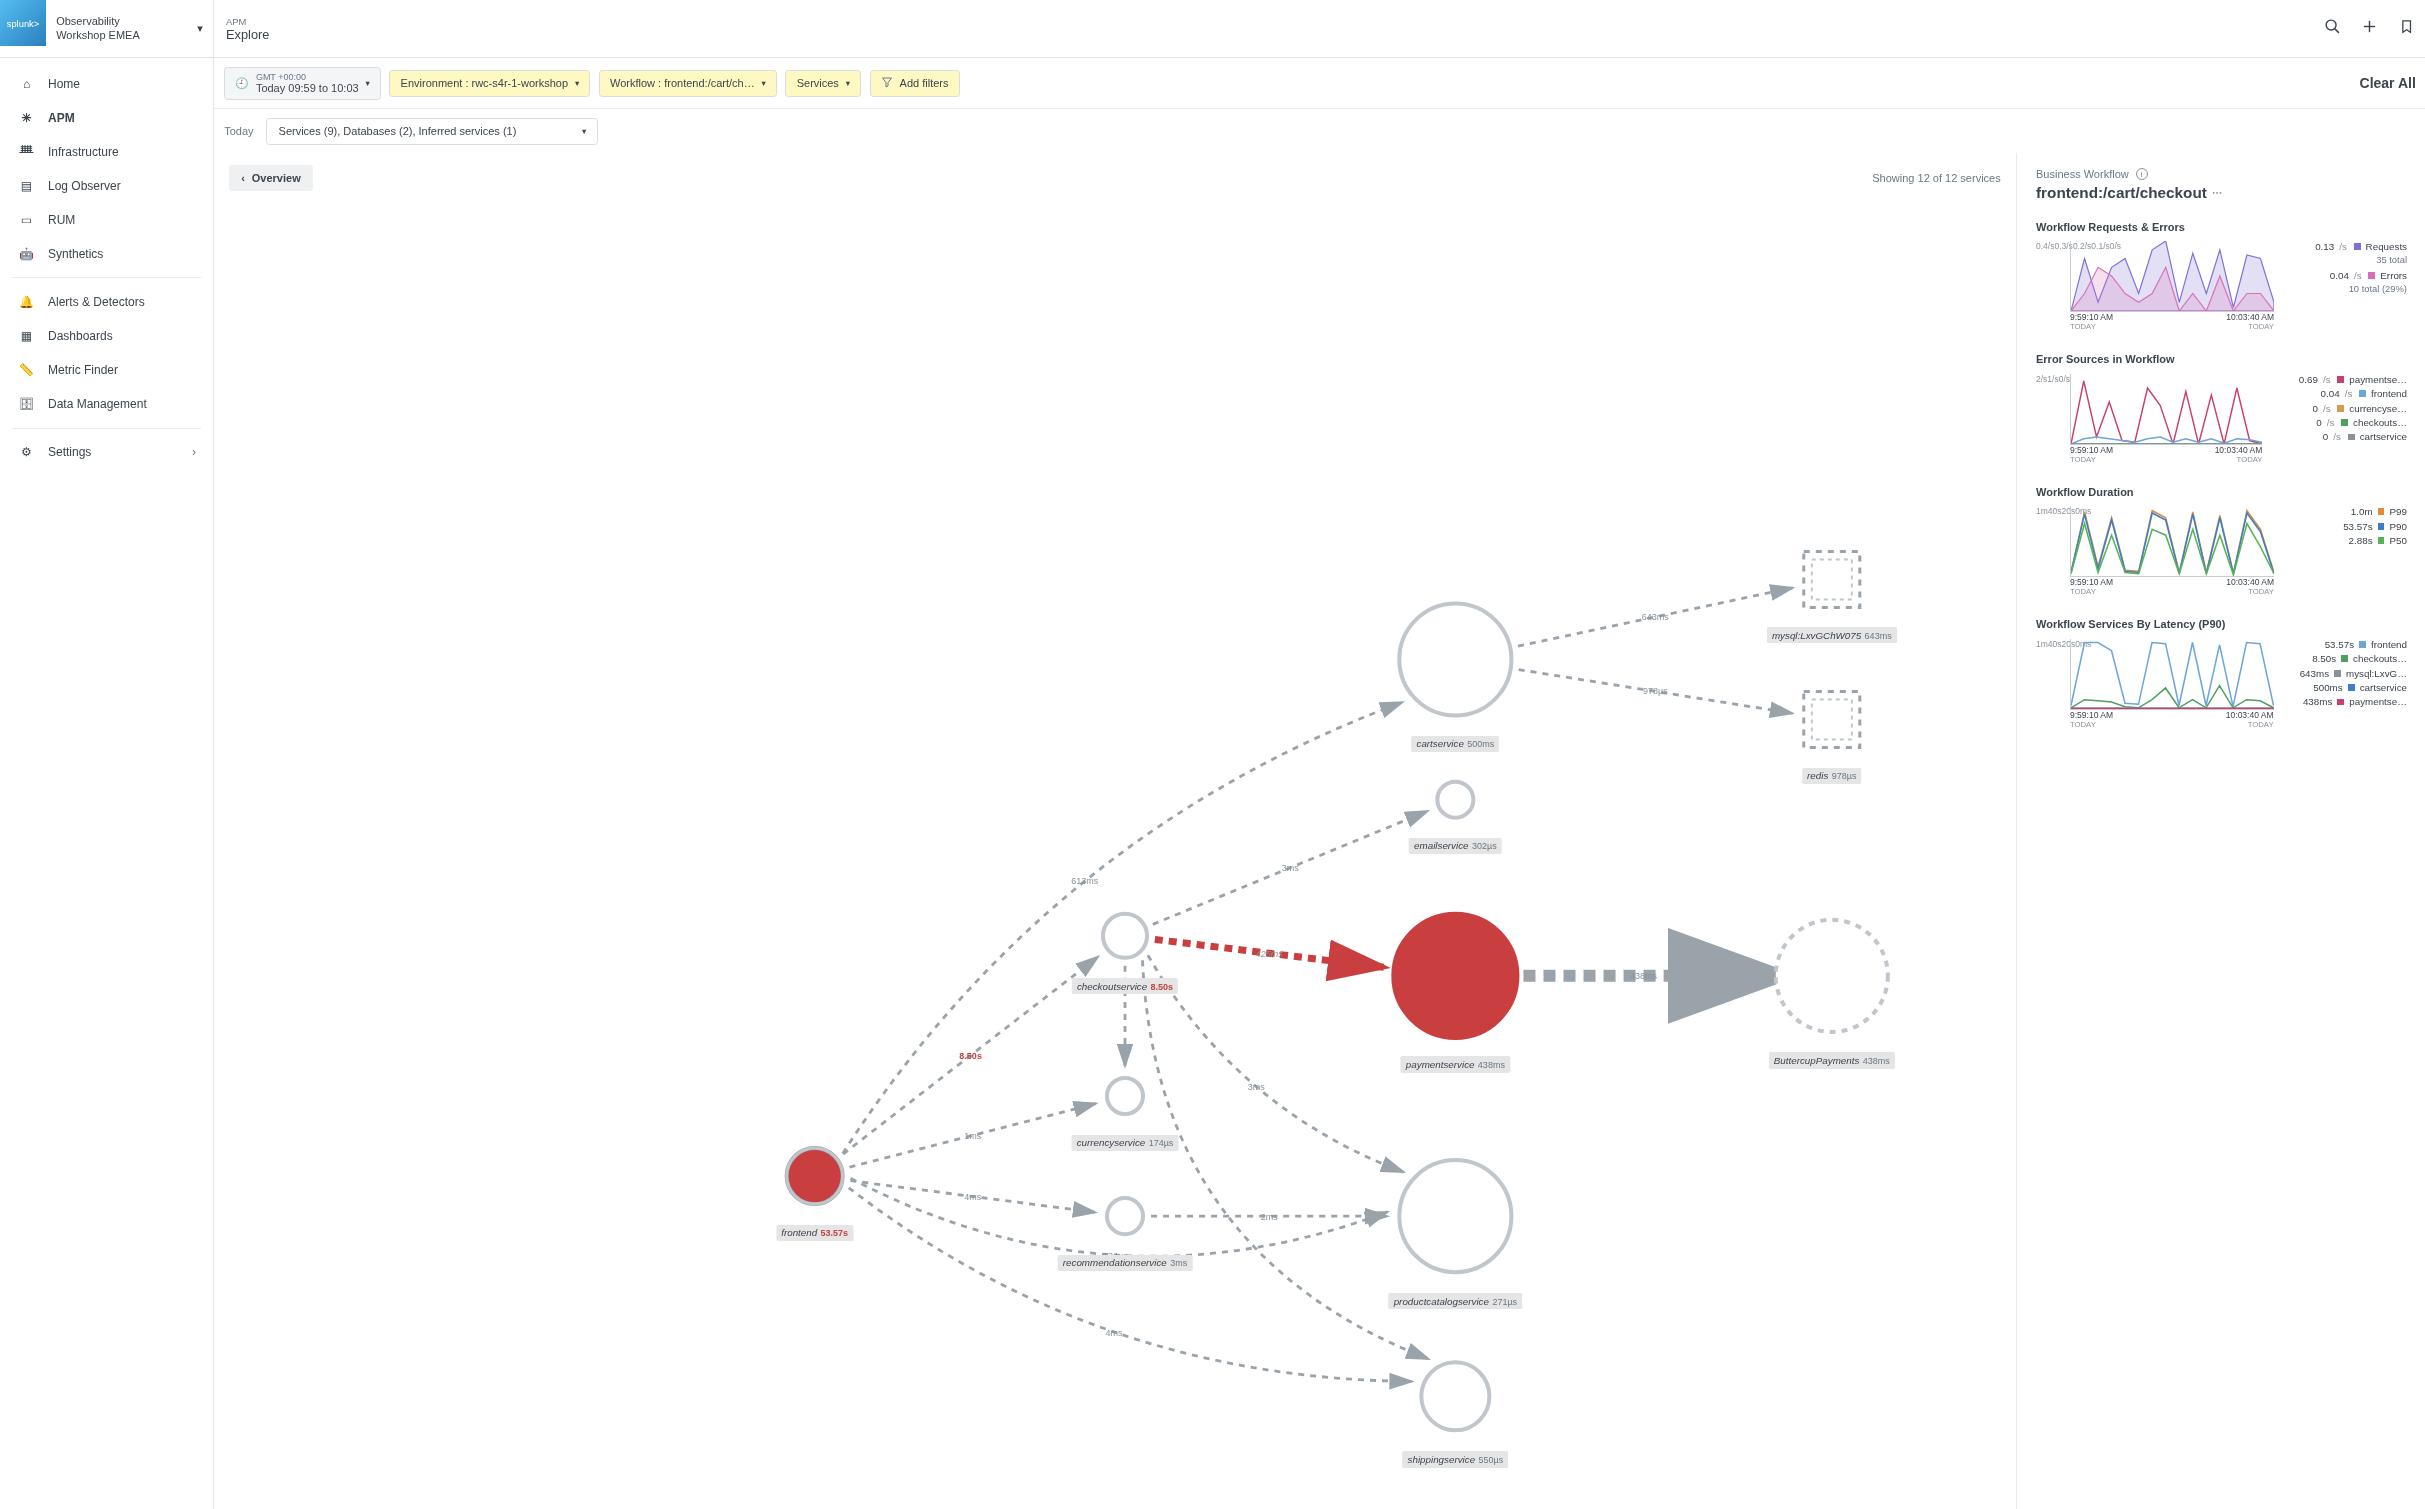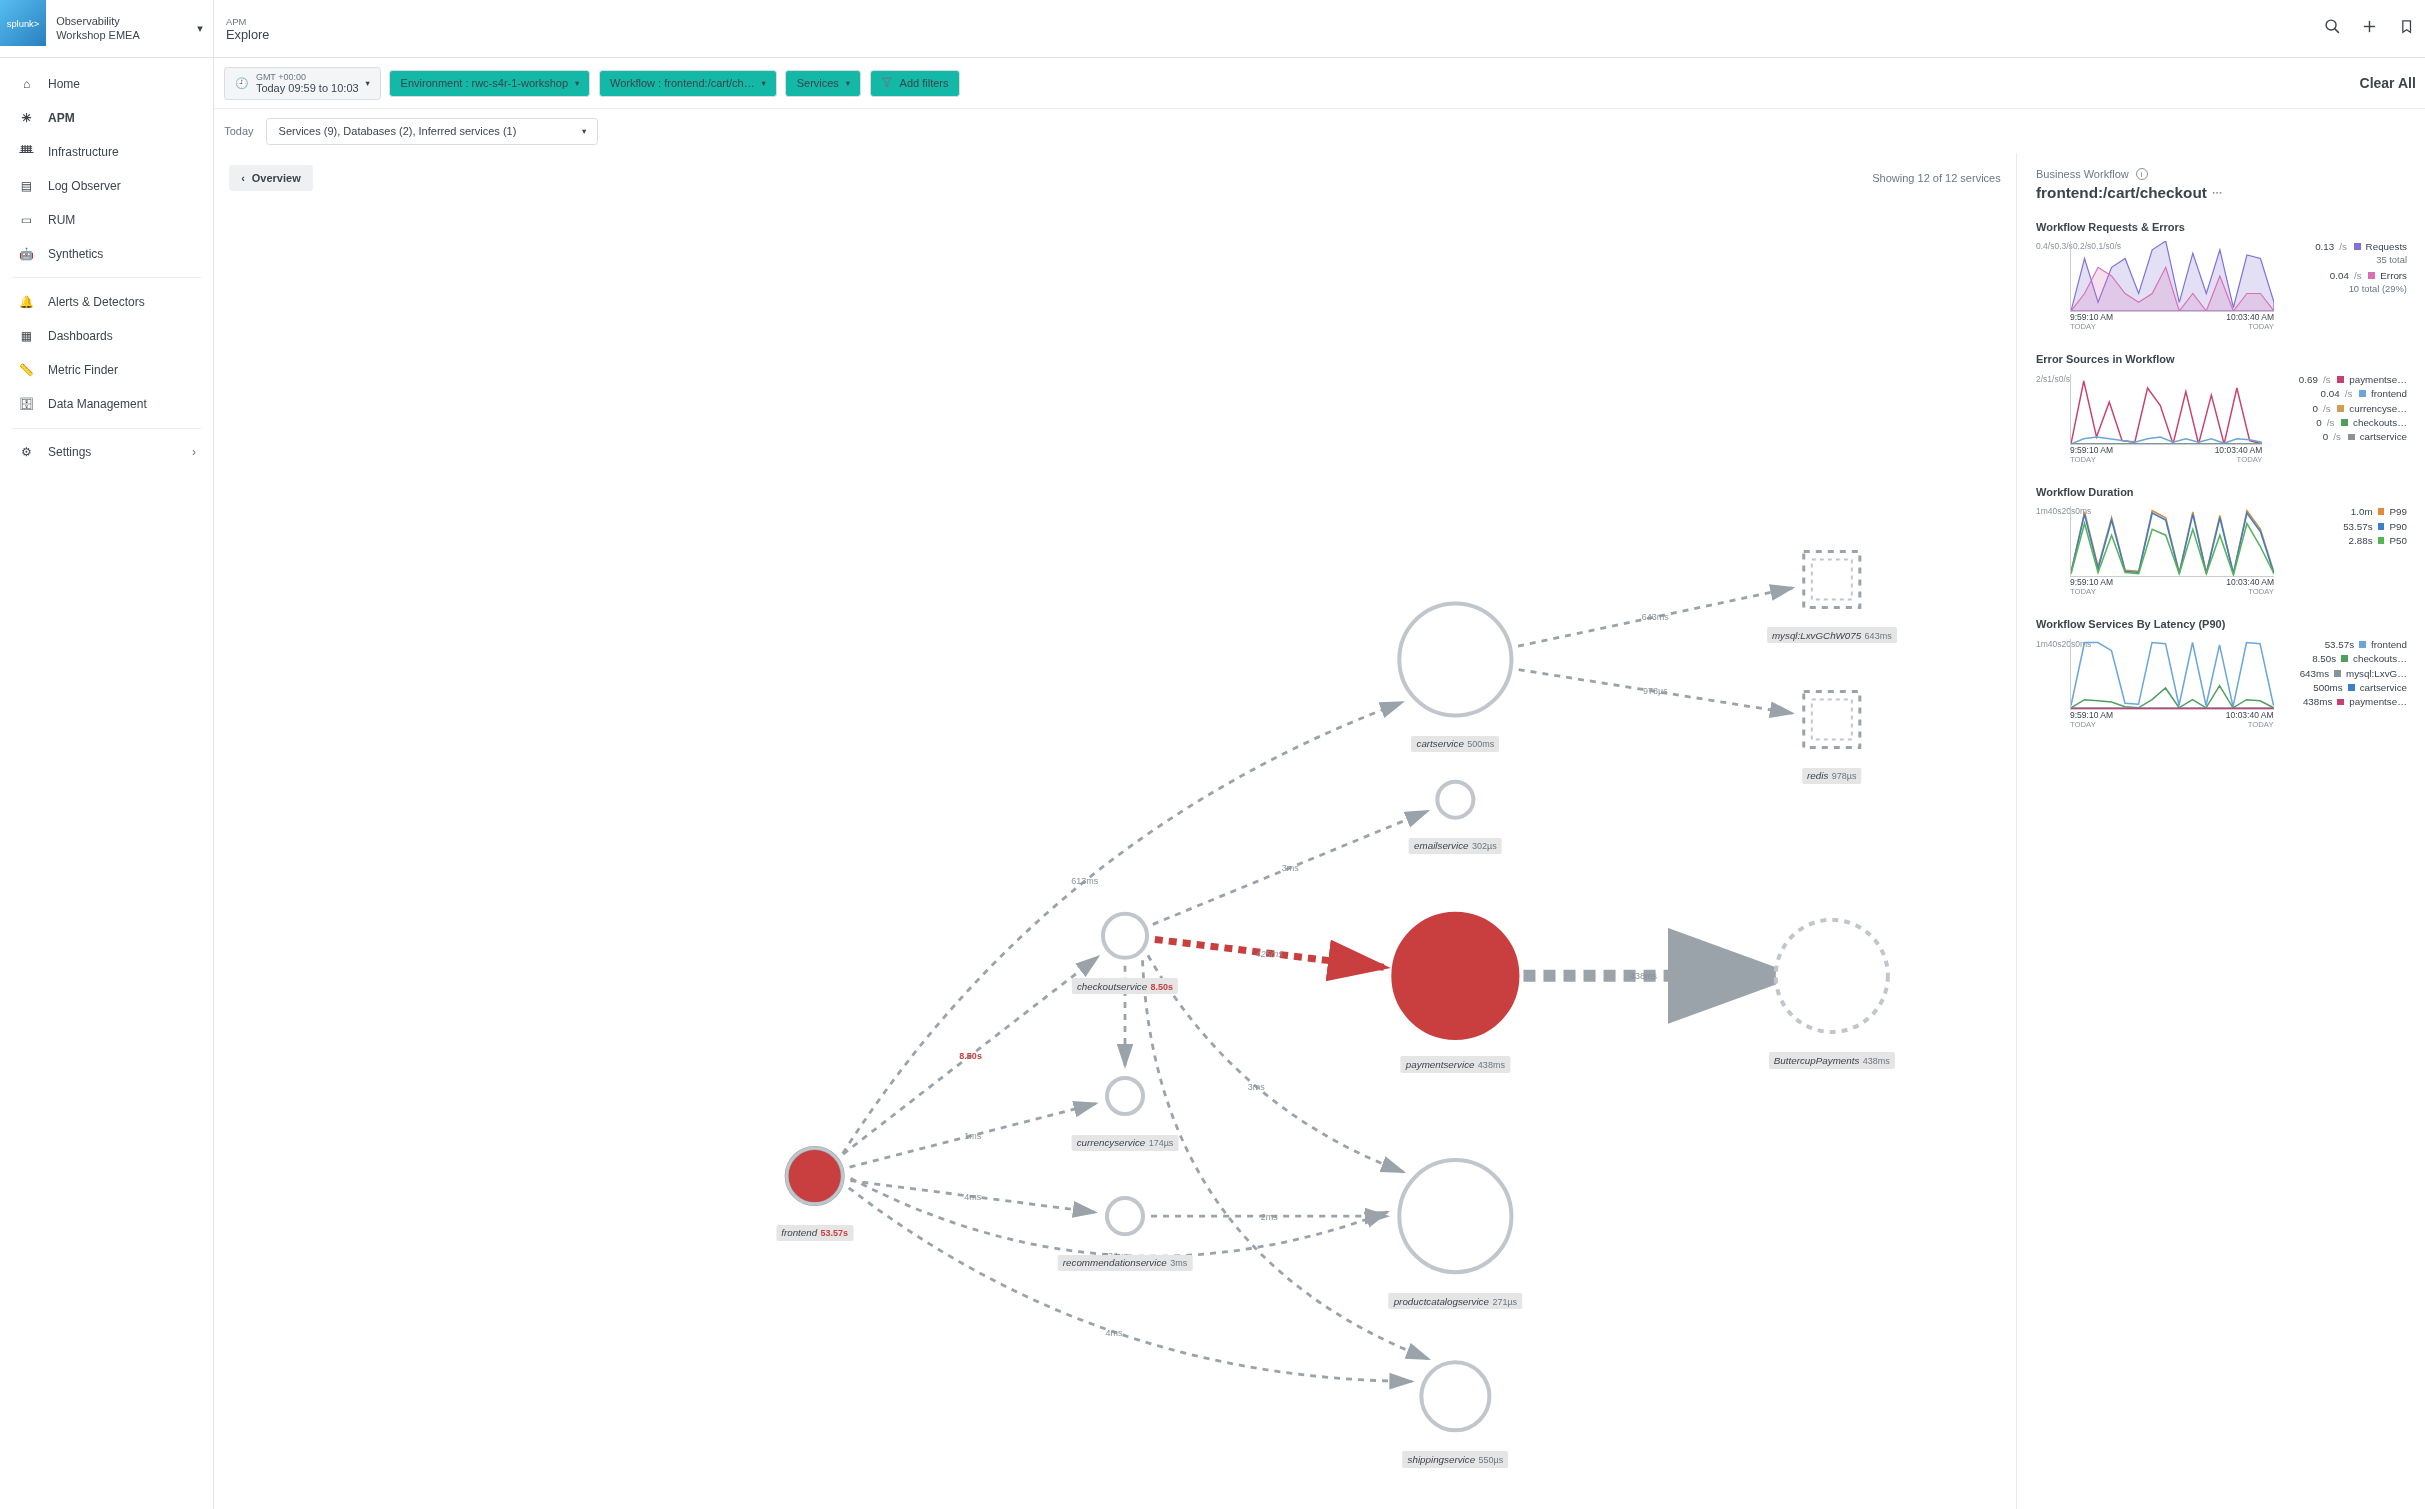--- a/index.html
+++ b/index.html
@@ -22,21 +22,21 @@
   .nav-item { display:flex; align-items:center; gap:12px; padding:0 17px; height:34px; font-size:12px; color:#3c444d; cursor:pointer; }
   .nav-item.active { font-weight:700; }
   .nav-item .icn { width:19px; display:flex; justify-content:center; color:#3c444d; }
   .nav-divider { height:0.9px; background:#e9ecef; margin:6.8px 12px; }
   .nav-item.settings { justify-content:flex-start; }
   .nav-item .chev { margin-left:auto; color:#6b7785; }
 
   
   .main { flex:1; display:flex; flex-direction:column; }
   .filter-bar { display:flex; align-items:center; gap:8.5px; padding:8.5px 10.2px; border-bottom:0.9px solid #e9ecef; flex-wrap:wrap; }
-  .pill { border:0.9px solid #d9dce1; border-radius:3.4px; background:#14b8a6; display:flex; align-items:center; gap:6.8px; height:27px; padding:0 10.2px; font-size:11px; cursor:pointer; }
+  .pill { border:0.9px solid #d9dce1; border-radius:3.4px; background:#fef9c3; display:flex; align-items:center; gap:6.8px; height:27px; padding:0 10.2px; font-size:11px; cursor:pointer; }
   .pill.gray { background:#f4f5f7; }
   .pill .caret { font-size:8.5px; color:#3c444d; }
   .pill .sub { font-size:9px; color:#6b7785; display:block; line-height:1; }
   .timepill { height:auto; padding:5.1px 10.2px; }
   .clear-all { margin-left:auto; font-size:14px; font-weight:600; cursor:pointer; }
   .filter-icn { color:#6b7785; }
 
   .view-row { display:flex; align-items:center; gap:12px; padding:8.5px 10.2px; }
   .view-label { color:#6b7785; font-size:11px; }
   .wide-select { border:0.9px solid #d9dce1; border-radius:3.4px; height:27px; padding:0 29px 0 12px; display:flex; align-items:center; min-width:332px; position:relative; cursor:pointer; }

